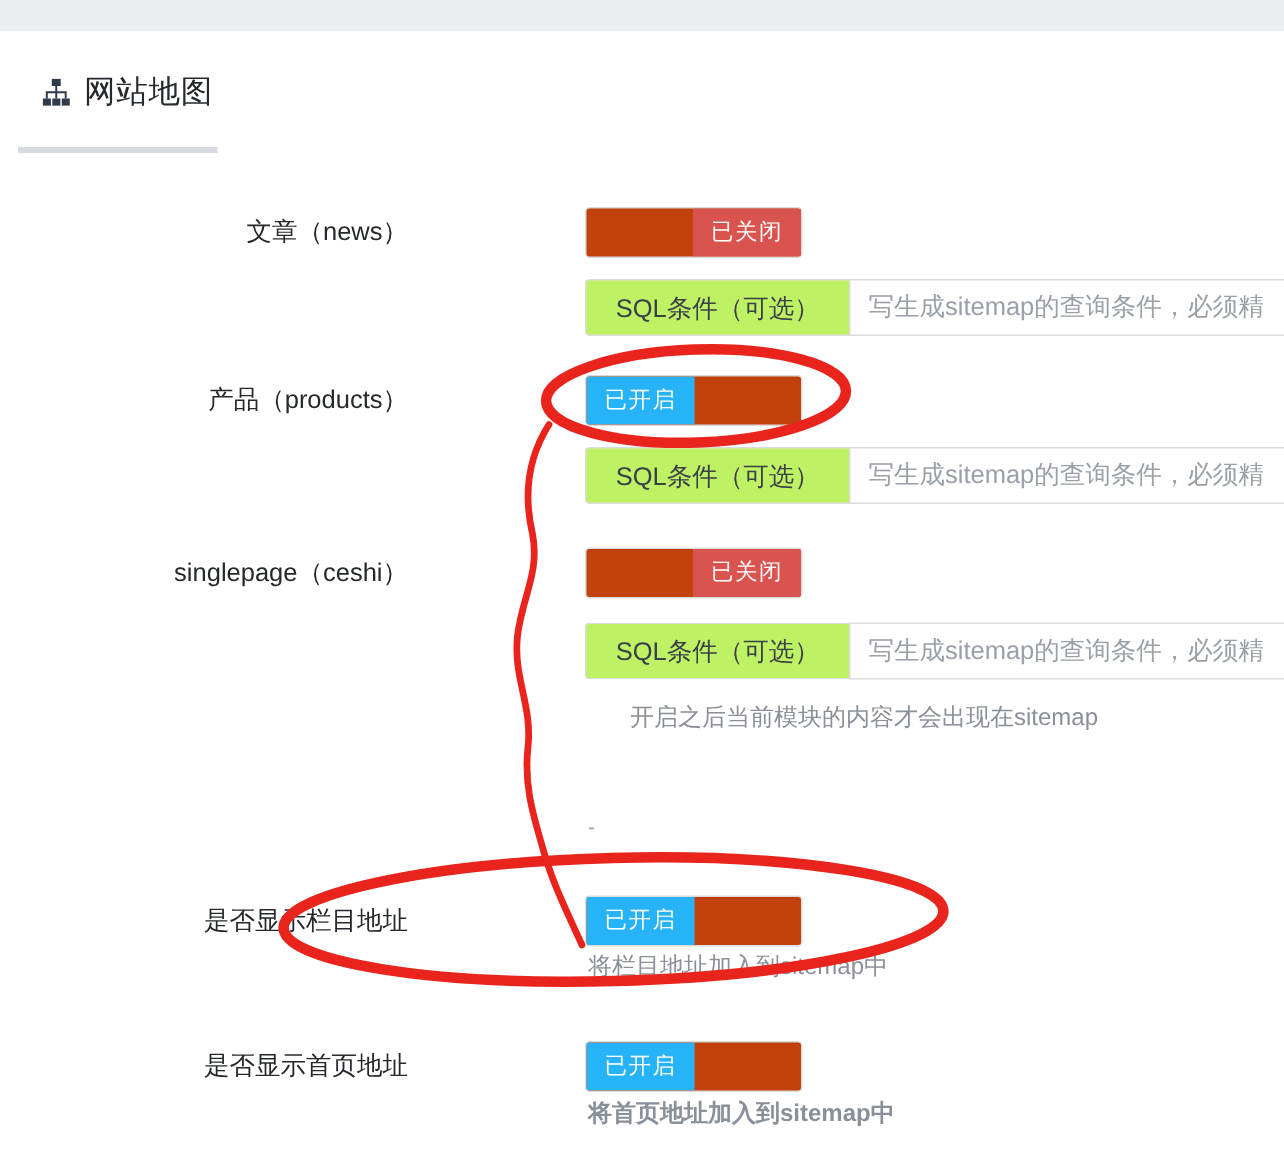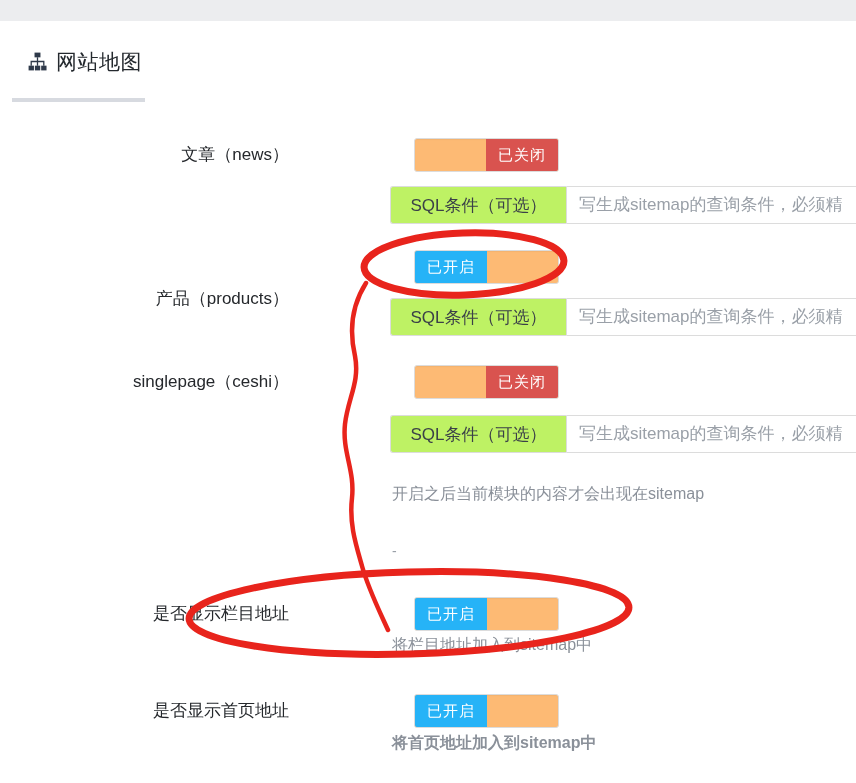--- a/index.html
+++ b/index.html
@@ -68,42 +68,41 @@
     width: 856px;
   }
 
   .form-row {
     position: relative;
     width: 856px;
   }
 
   .row-label {
     position: absolute;
-    right: 567px;   
+    right: 584px;   
     top: 0;
     text-align: right;
     font-size: 17px;
     color: #25282c;
     line-height: 34px;
     white-space: nowrap;
   }
 
   
   .switch {
     position: absolute;
     left: 390px;
     width: 145px;
     height: 34px;
     border: 1px solid #dcdcdc;
     border-radius: 3px;
-    background: #fdba74;
+    background: #c2410c;
     overflow: hidden;
     cursor: pointer;
     box-shadow: 0 1px 1px rgba(0,0,0,0.04) inset;
-    margin-left: 24px;
   }
   .switch .knob {
     position: absolute;
     top: 0;
     width: 72px;
     height: 32px;
     line-height: 32px;
     text-align: center;
     font-size: 15px;
     color: #ffffff;
@@ -209,21 +208,21 @@
         <span class="knob">已关闭</span>
       </div>
 
       <div class="input-group" style="top:86px;">
         <div class="input-addon">SQL条件（可选）</div>
         <input class="input-field" type="text" value="" placeholder="写生成sitemap的查询条件，必须精" style="">
       </div>
     </div>
 
     <div class="form-row">
-      <div class="row-label" style="top:150px;margin-top:32px;">产品（products）</div>
+      <div class="row-label" style="top:150px;">产品（products）</div>
 
       <div class="switch on" style="top:150px;">
         <span class="knob">已开启</span>
       </div>
 
       <div class="input-group" style="top:198px;">
         <div class="input-addon">SQL条件（可选）</div>
         <input class="input-field" type="text" placeholder="写生成sitemap的查询条件，必须精" style="">
       </div>
     </div>
@@ -234,21 +233,21 @@
       <div class="switch off" style="top:265px;">
         <span class="knob">已关闭</span>
       </div>
 
       <div class="input-group" style="top:315px;">
         <div class="input-addon">SQL条件（可选）</div>
         <input class="input-field" type="text" value="" placeholder="写生成sitemap的查询条件，必须精" style="">
       </div>
     </div>
 
-    <div class="help-text" style="top:383px;">开启之后当前模块的内容才会出现在sitemap</div>
+    <div class="help-text" style="top:368px;margin-left:28px;">开启之后当前模块的内容才会出现在sitemap</div>
 
     <div class="help-text dash" style="top:440px;">-</div>
 
     <div class="form-row">
       <div class="row-label" style="top:497px;">是否显示栏目地址</div>
 
       <div class="switch on" style="top:497px;">
         <span class="knob">已开启</span>
       </div>
 

